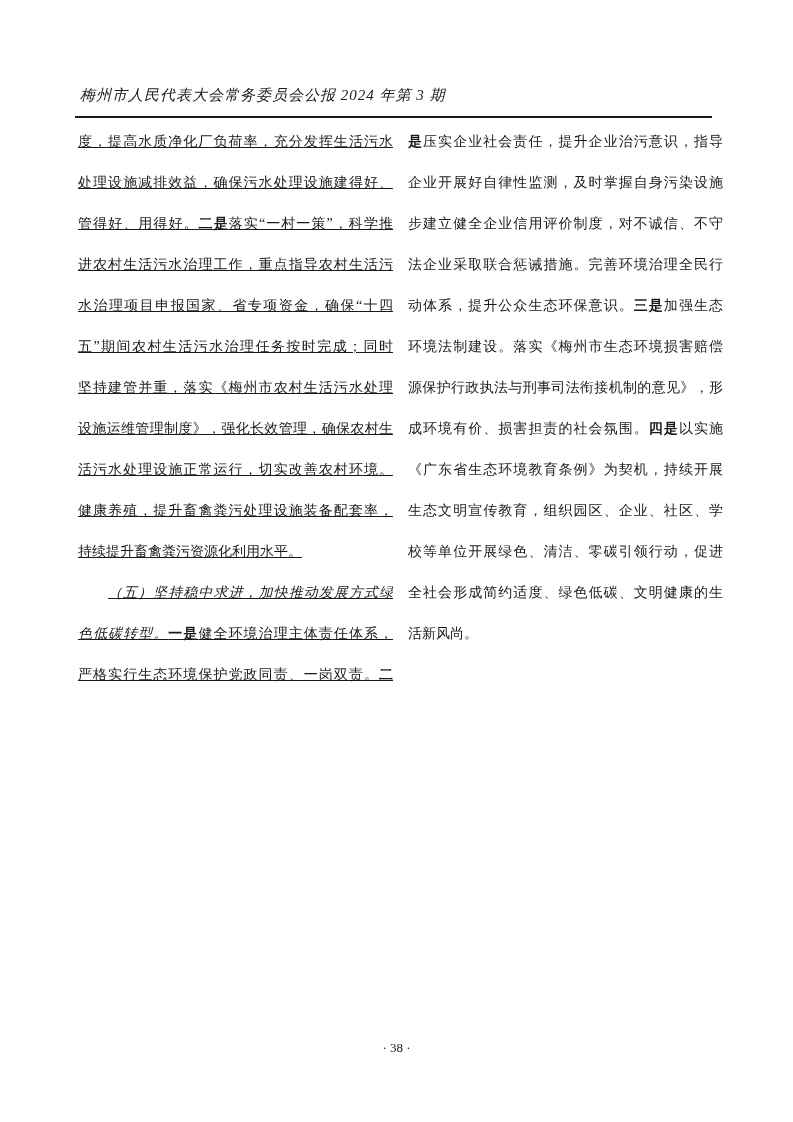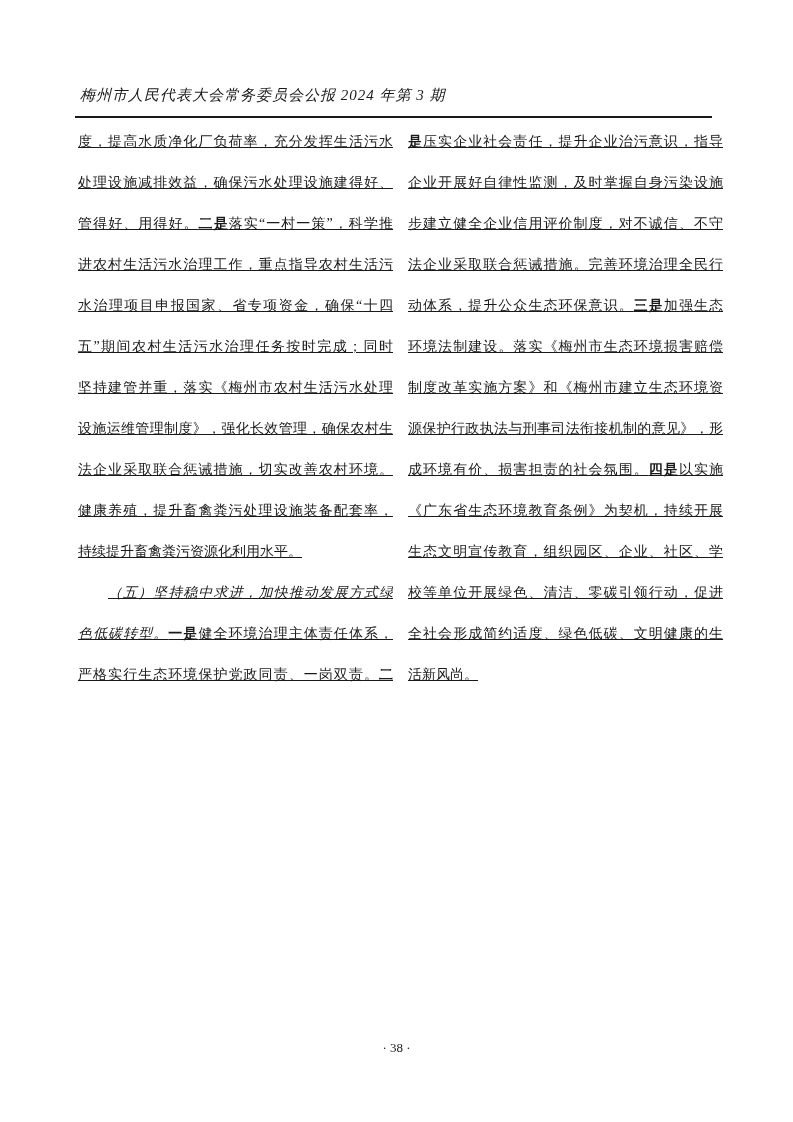--- a/index.html
+++ b/index.html
@@ -35,21 +35,21 @@
     width: 637px;
     height: 2px;
     background: #1a1a1a;
   }
   .col {
     position: absolute;
     top: 121px;
     width: 315px;
   }
   #left-col { left: 78px; text-decoration: underline; }
-  #right-col { left: 408px; text-decoration: underline; }
+  #right-col { left: 408px; }
   .line {
     height: 41px;
     line-height: 41px;
     font-size: 14px;
     text-align: justify;
     text-align-last: justify;
     overflow: hidden;
   }
   .line.short { text-align-last: left; }
   .line.indent { padding-left: 30px; }
@@ -74,35 +74,34 @@
 
   <div class="col" id="left-col">
       <div class="line"><span>度，提高水质净化厂负荷率，充分发挥生活污水</span></div>
       <div class="line"><span>处理设施减排效益，确保污水处理设施建得好、</span></div>
       <div class="line"><span>管得好、用得好。</span><span class="seg-b">二是</span><span>落实“一村一策”，科学推</span></div>
       <div class="line"><span>进农村生活污水治理工作，重点指导农村生活污</span></div>
       <div class="line"><span>水治理项目申报国家、省专项资金，确保“十四</span></div>
       <div class="line"><span>五”期间农村生活污水治理任务按时完成；同时</span></div>
       <div class="line"><span>坚持建管并重，落实《梅州市农村生活污水处理</span></div>
       <div class="line"><span>设施运维管理制度》，强化长效管理，确保农村生</span></div>
-      <div class="line"><span>法企业采取联合惩诫措施，切实改善农村环境。</span></div>
+      <div class="line"><span>活污水处理设施正常运行，切实改善农村环境。</span></div>
       <div class="line"><span>健康养殖，提升畜禽粪污处理设施装备配套率，</span></div>
       <div class="line short"><span>持续提升畜禽粪污资源化利用水平。</span></div>
       <div class="line indent"><span class="seg-k">（五）坚持稳中求进，加快推动发展方式绿</span></div>
       <div class="line"><span class="seg-k">色低碳转型。</span><span class="seg-b">一是</span><span>健全环境治理主体责任体系，</span></div>
       <div class="line"><span>严格实行生态环境保护党政同责、一岗双责。</span><span class="seg-b">二</span></div>
     </div>
   <div class="col" id="right-col">
       <div class="line"><span class="seg-b">是</span><span>压实企业社会责任，提升企业治污意识，指导</span></div>
       <div class="line"><span>企业开展好自律性监测，及时掌握自身污染设施</span></div>
       <div class="line"><span>步建立健全企业信用评价制度，对不诚信、不守</span></div>
       <div class="line"><span>法企业采取联合惩诫措施。完善环境治理全民行</span></div>
       <div class="line"><span>动体系，提升公众生态环保意识。</span><span class="seg-b">三是</span><span>加强生态</span></div>
       <div class="line"><span>环境法制建设。落实《梅州市生态环境损害赔偿</span></div>
-      <div class="line"><span>制度改革实施方案》和《梅州市建立生态环境资</span></div>
       <div class="line"><span>源保护行政执法与刑事司法衔接机制的意见》，形</span></div>
       <div class="line"><span>成环境有价、损害担责的社会氛围。</span><span class="seg-b">四是</span><span>以实施</span></div>
       <div class="line"><span>《广东省生态环境教育条例》为契机，持续开展</span></div>
       <div class="line"><span>生态文明宣传教育，组织园区、企业、社区、学</span></div>
       <div class="line"><span>校等单位开展绿色、清洁、零碳引领行动，促进</span></div>
       <div class="line"><span>全社会形成简约适度、绿色低碳、文明健康的生</span></div>
       <div class="line short"><span>活新风尚。</span></div>
     </div>
 
   <div class="footer">· 38 ·</div>

